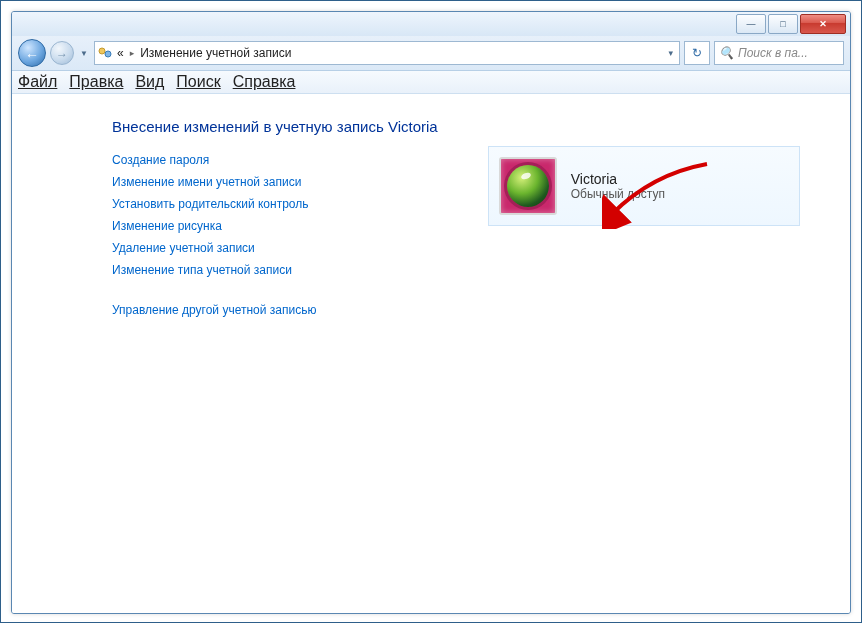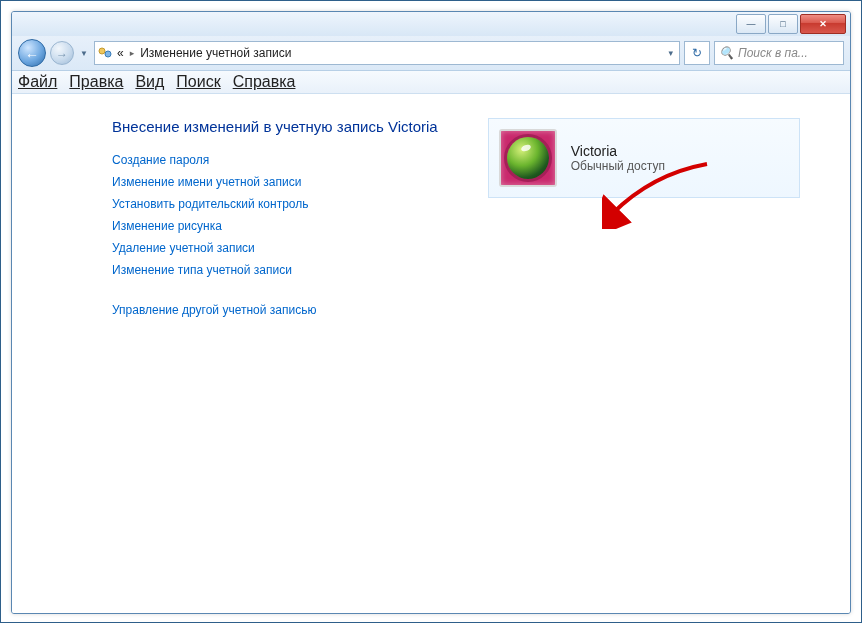--- a/index.html
+++ b/index.html
@@ -177,20 +177,21 @@
   }
   .link-list .spacer { height: 10px; }
   .user-card {
     width: 290px;
     border: 1px solid #cde3f7;
     background: linear-gradient(#f6fbff, #eef7ff);
     padding: 10px;
     display: flex;
     align-items: center;
     gap: 14px;
+    margin-top: 28px;
   }
   .user-pic {
     width: 54px; height: 54px;
     border: 2px solid #d9d9d9;
     border-radius: 3px;
     background: #c9286c;
     position: relative;
     overflow: hidden;
     box-shadow: inset 0 0 6px rgba(255,255,255,.4);
   }

